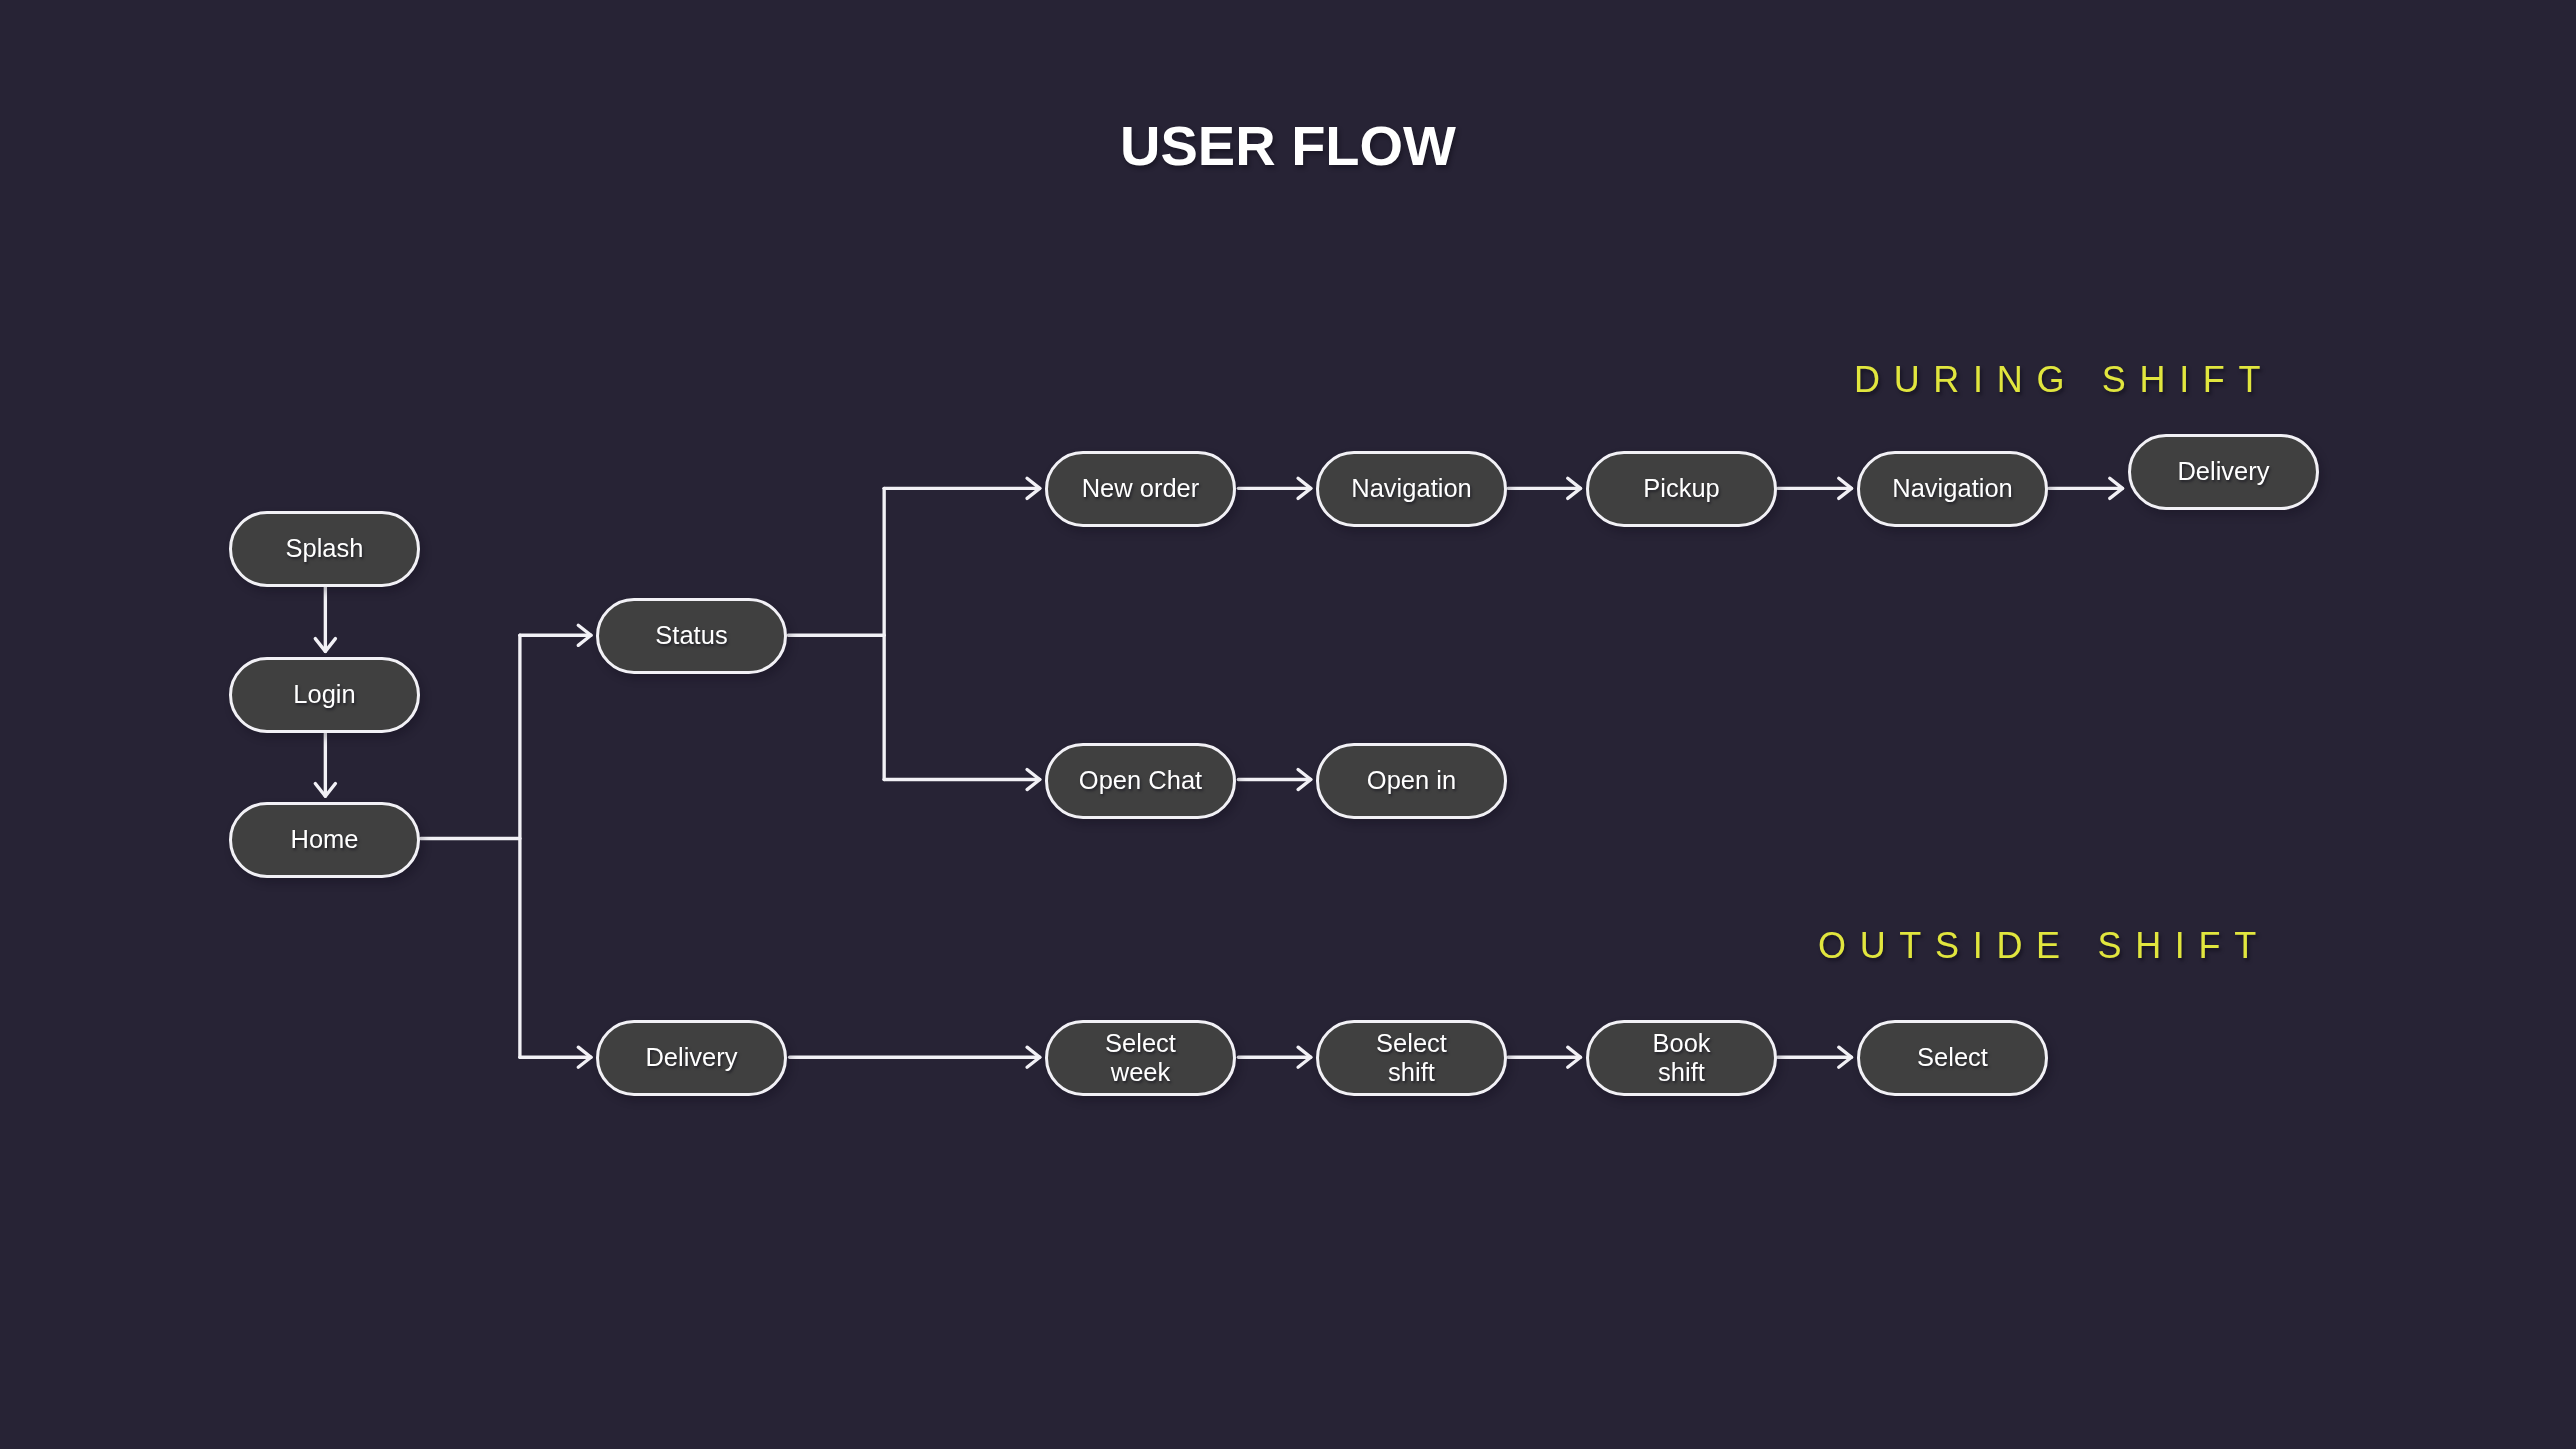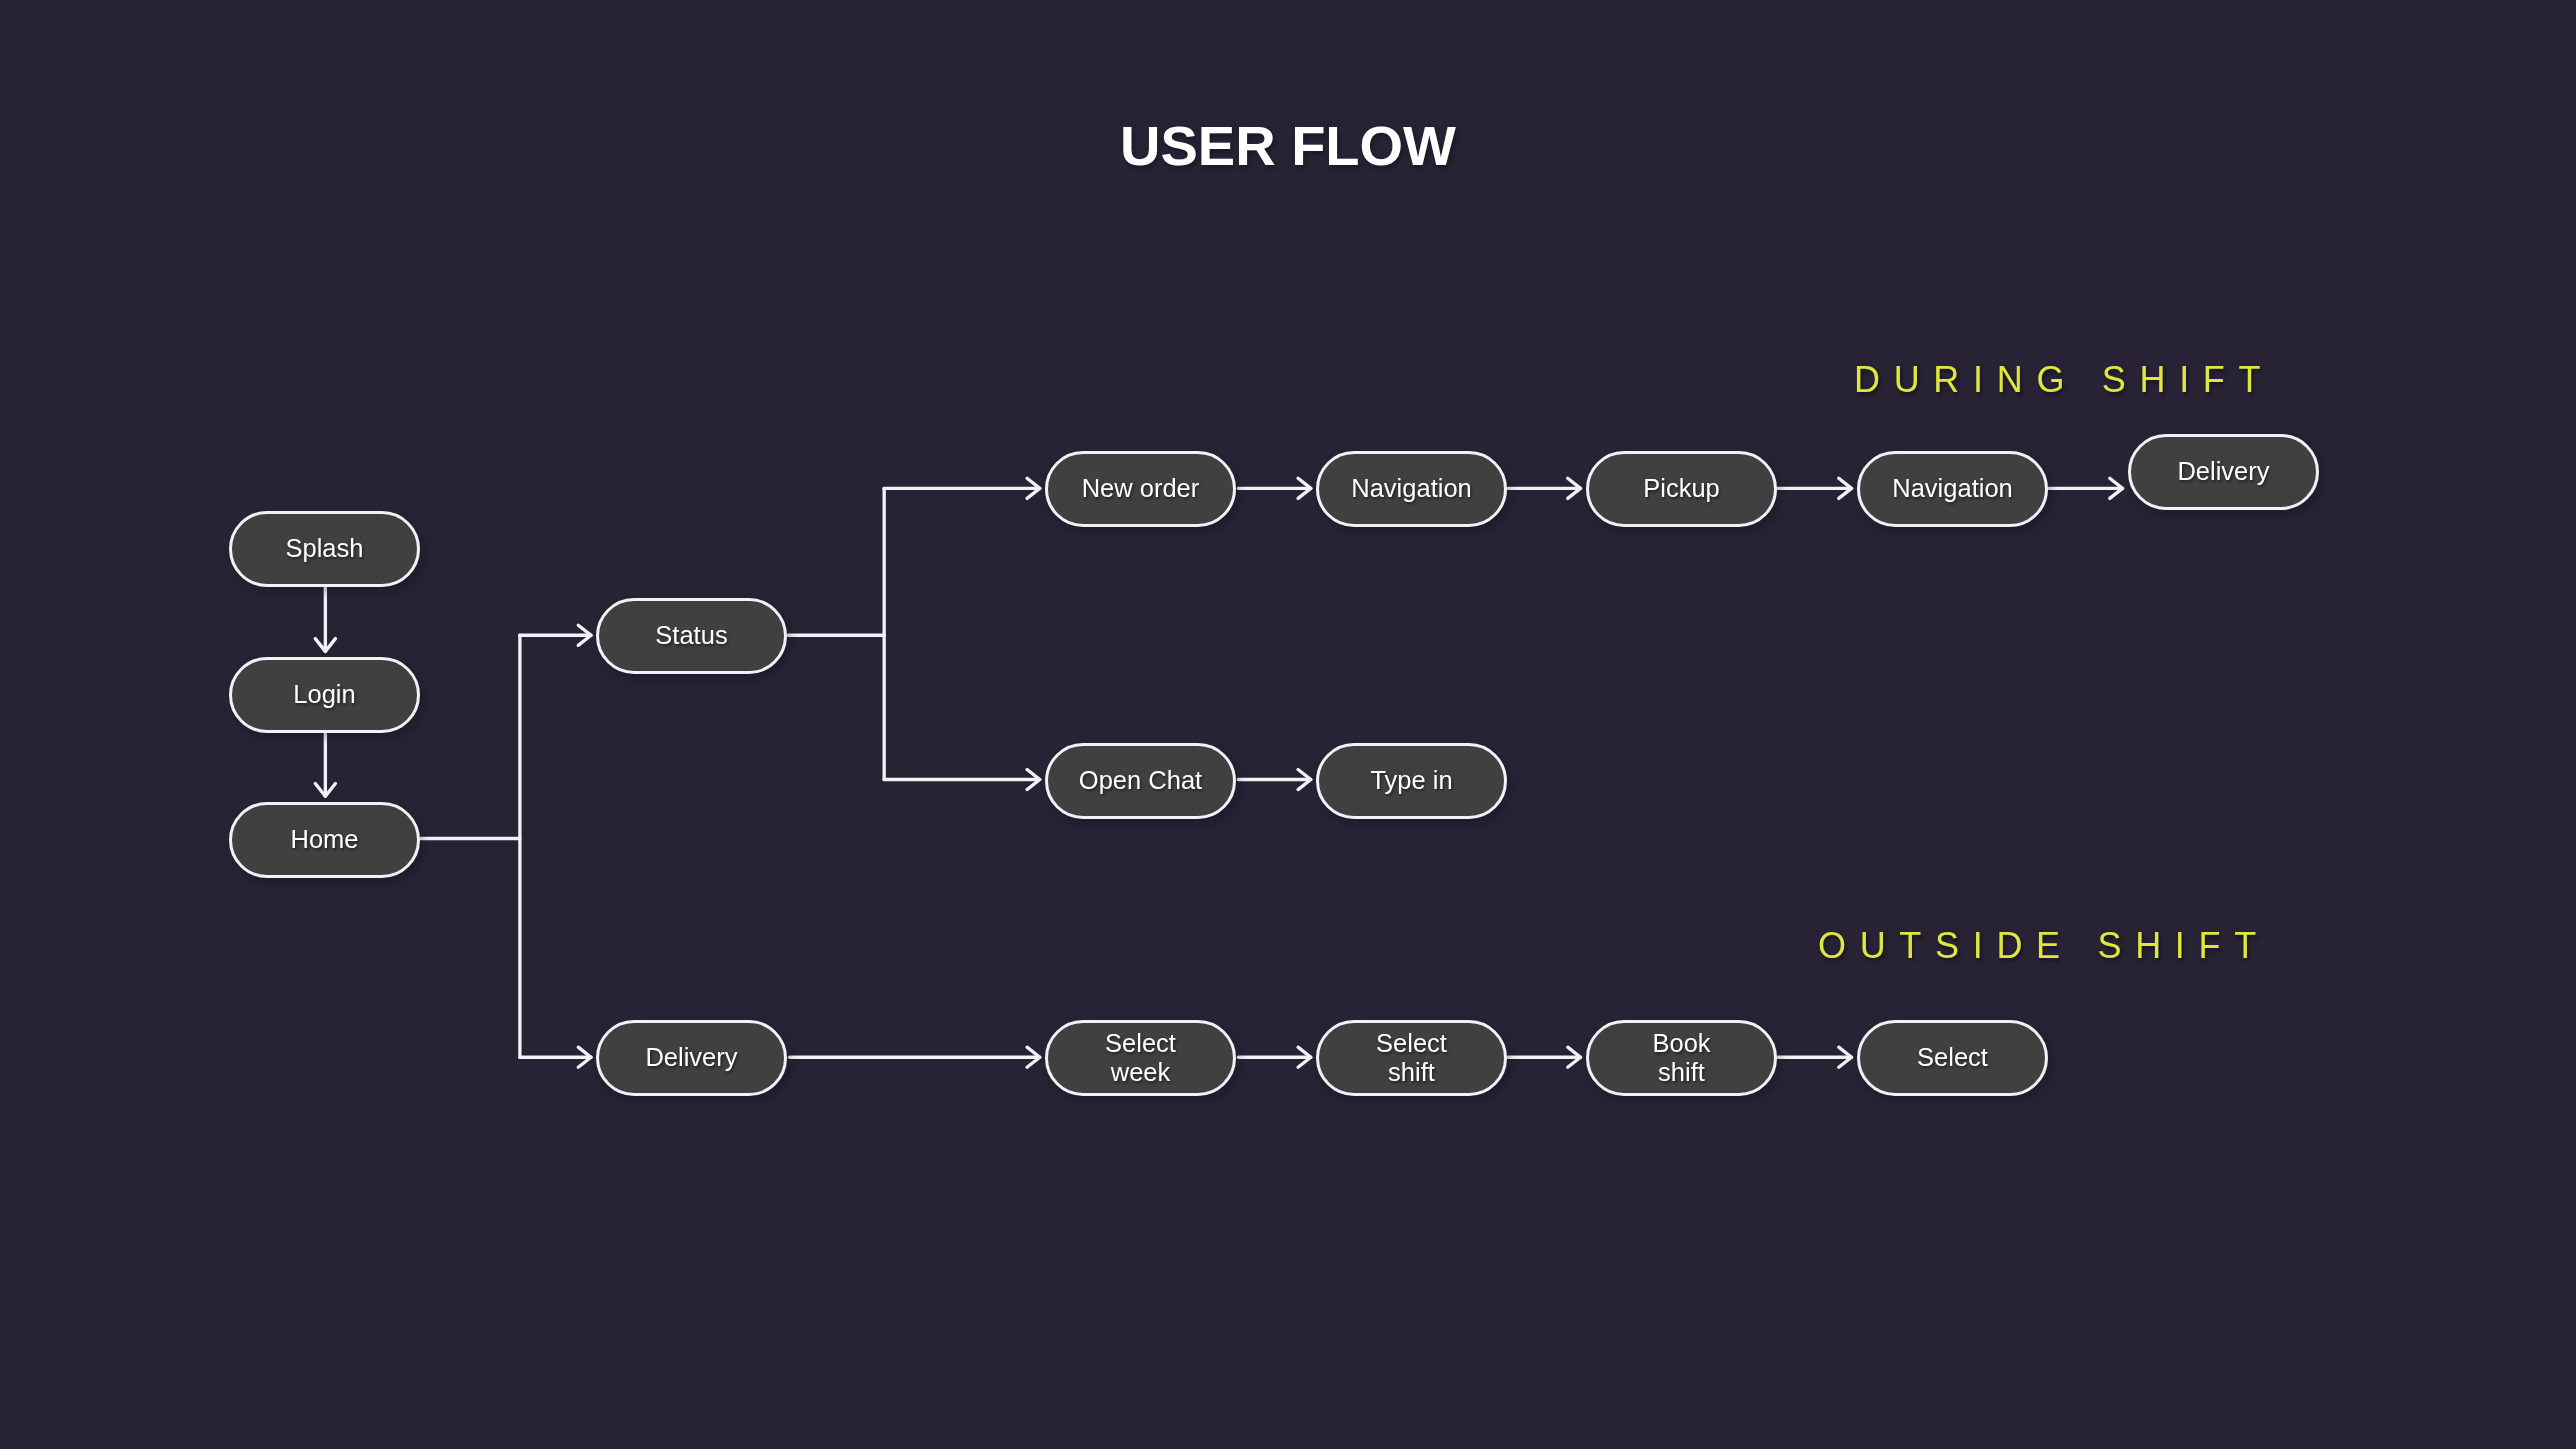--- a/index.html
+++ b/index.html
@@ -154,21 +154,21 @@
       <span>Navigation</span>
     </div>
   <div class="node" style="left:2128px; top:434px;">
       <span>Delivery</span>
     </div>
 
   <div class="node" style="left:1045px; top:743px;">
       <span>Open Chat</span>
     </div>
   <div class="node" style="left:1316px; top:743px;">
-      <span>Type in</span>
+      <span>Open in</span>
     </div>
 
   <div class="node" style="left:1045px; top:1020px;">
       <span>Select
 week</span>
     </div>
   <div class="node" style="left:1316px; top:1020px;">
       <span>Select
 shift</span>
     </div>

